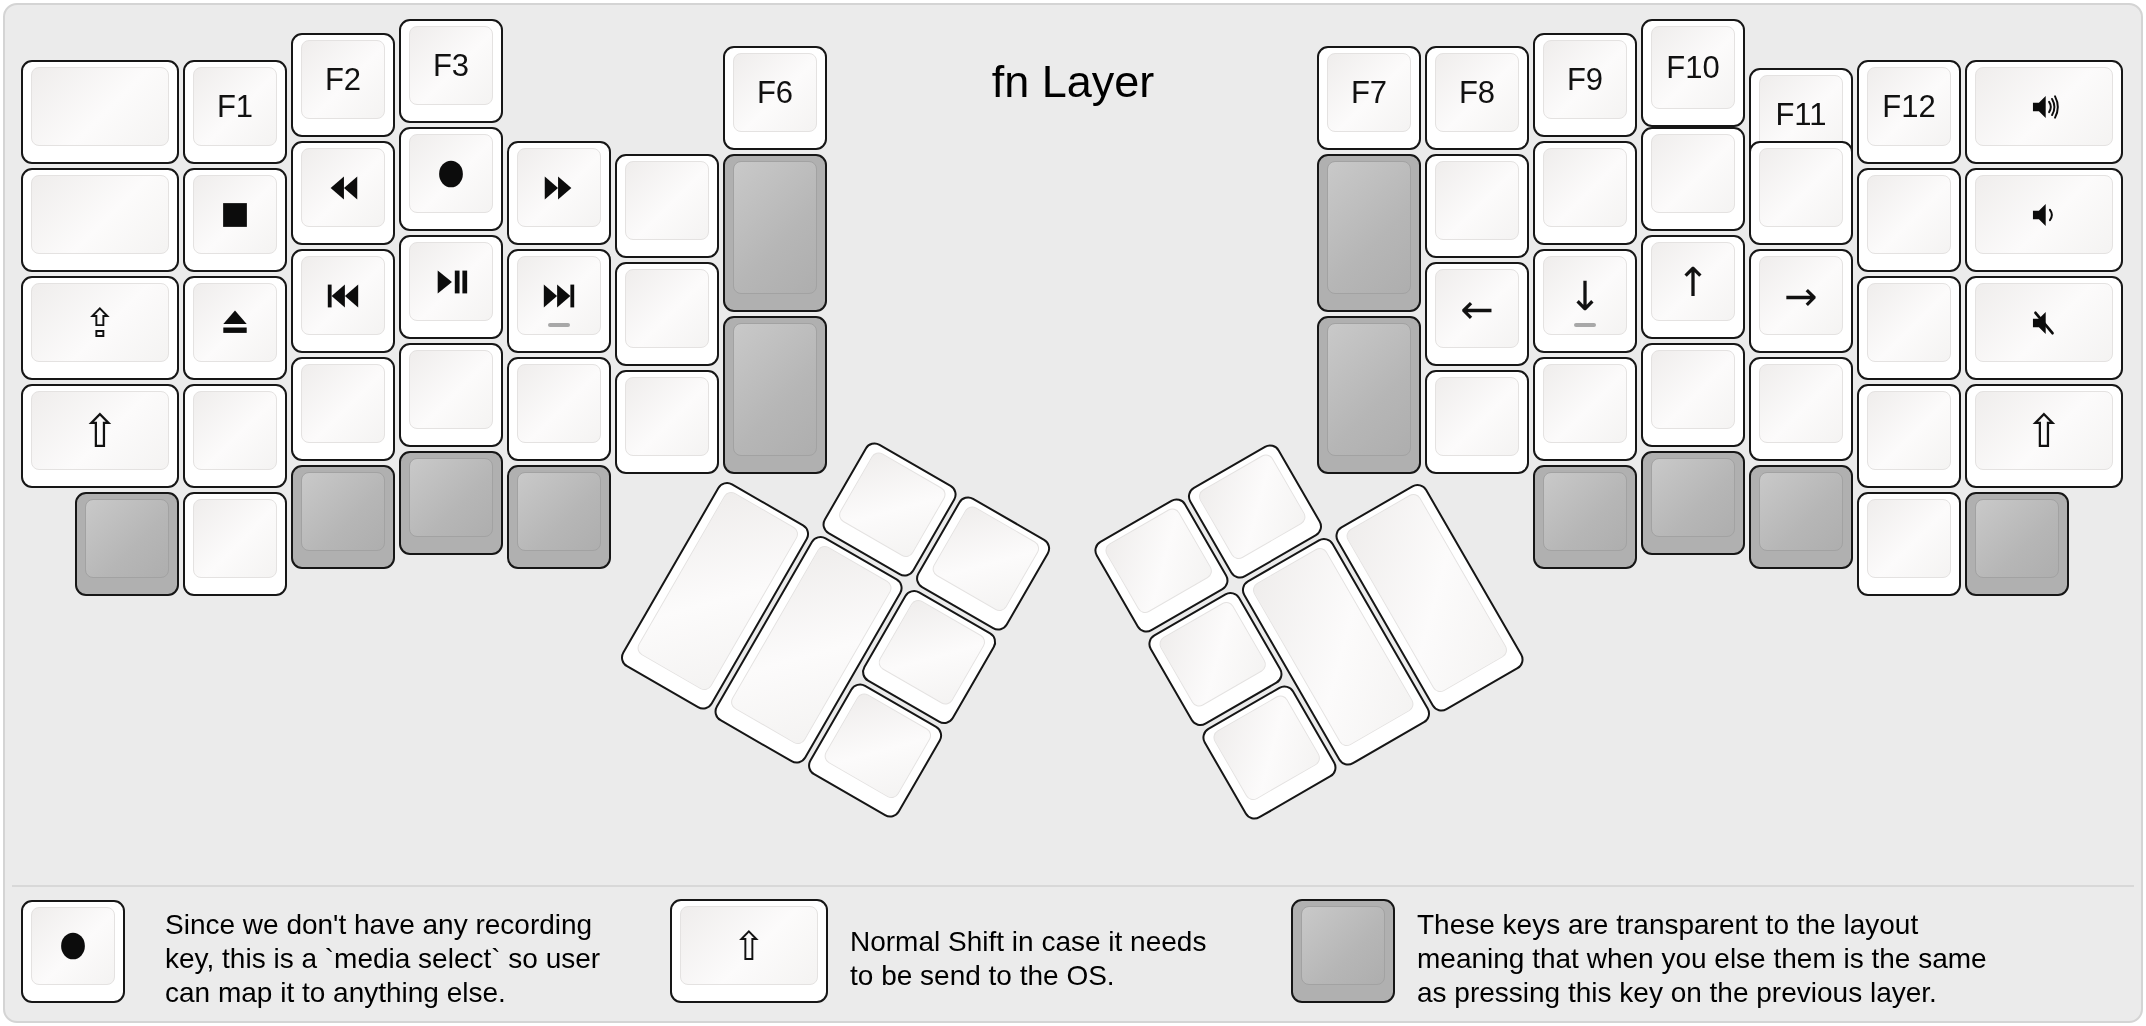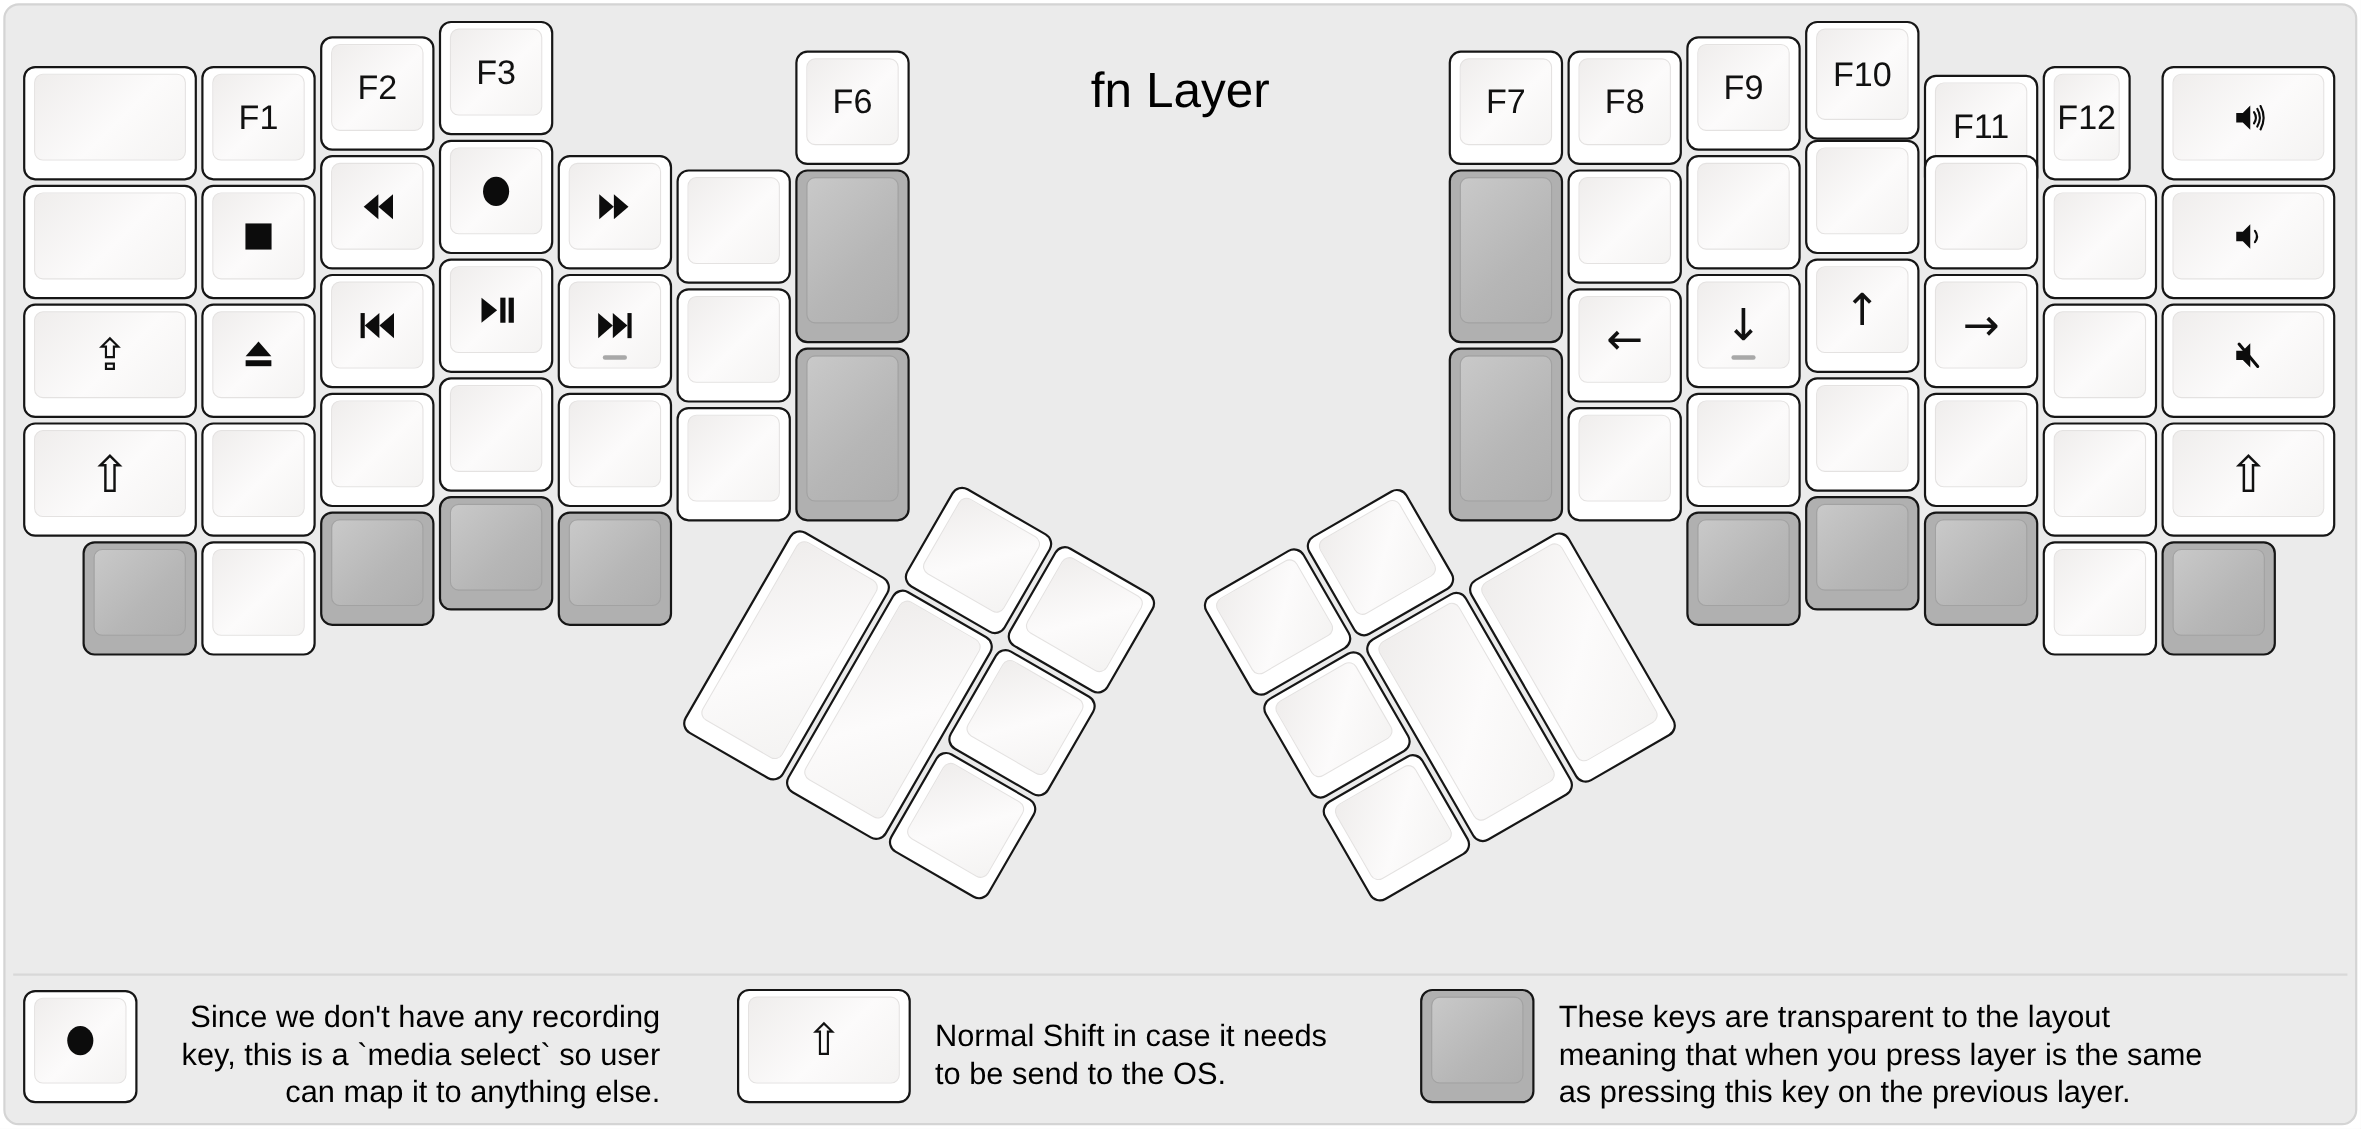--- a/index.html
+++ b/index.html
@@ -79,39 +79,39 @@
       <div>
         <div class="key white" style="left: 21px; top: 900px; width: 104px; height: 103px;">
           <div class="cap">
             <svg viewBox="0 0 40 40" width="38" height="38">
               <g fill="#0c0c0c">
                 <ellipse cx="20" cy="20" rx="12.5" ry="14"></ellipse>
               </g>
             </svg>
           </div>
         </div>
-        <div class="legend-text" style="left: 165px; top: 908px; text-align: right;">Since we don't have any recording
+        <div class="legend-text" style="left: 165px; top: 908px;">Since we don't have any recording
 key, this is a `media select` so user
 can map it to anything else.</div>
       </div>
       <div>
         <div class="key white" style="left: 670px; top: 899px; width: 158px; height: 104px;">
           <div class="cap">
             <span class="kglyph">⇧</span>
           </div>
         </div>
         <div class="legend-text" style="left: 850px; top: 925px;">Normal Shift in case it needs
 to be send to the OS.</div>
       </div>
       <div>
         <div class="key gray" style="left: 1291px; top: 899px; width: 104px; height: 104px;">
           <div class="cap"></div>
         </div>
         <div class="legend-text" style="left: 1417px; top: 908px;">These keys are transparent to the layout
-meaning that when you press layer is the same
+meaning that when you else them is the same
 as pressing this key on the previous layer.</div>
       </div>
     </div>
 <div class="key white" style="left: 21px; top: 60px; width: 158px; height: 104px;">
       <div class="cap"></div>
     </div>
     <div class="key white" style="left: 21px; top: 168px; width: 158px; height: 104px;">
       <div class="cap"></div>
     </div>
     <div class="key white" style="left: 21px; top: 276px; width: 158px; height: 104px;">
@@ -337,21 +337,21 @@
       <div class="cap"></div>
     </div>
     <div class="key white" style="left: 1749px; top: 249px; width: 104px; height: 104px;">
       <div class="cap">
         <span class="kglyph">→</span>
       </div>
     </div>
     <div class="key white" style="left: 1749px; top: 357px; width: 104px; height: 104px;">
       <div class="cap"></div>
     </div>
-    <div class="key white" style="left: 1857px; top: 60px; width: 80px; height: 104px;">
+    <div class="key white" style="left: 1857px; top: 60px; width: 104px; height: 104px;">
       <div class="cap">
         <span class="klabel">F12</span>
       </div>
     </div>
     <div class="key white" style="left: 1857px; top: 168px; width: 104px; height: 104px;">
       <div class="cap"></div>
     </div>
     <div class="key white" style="left: 1857px; top: 276px; width: 104px; height: 104px;">
       <div class="cap"></div>
     </div>

